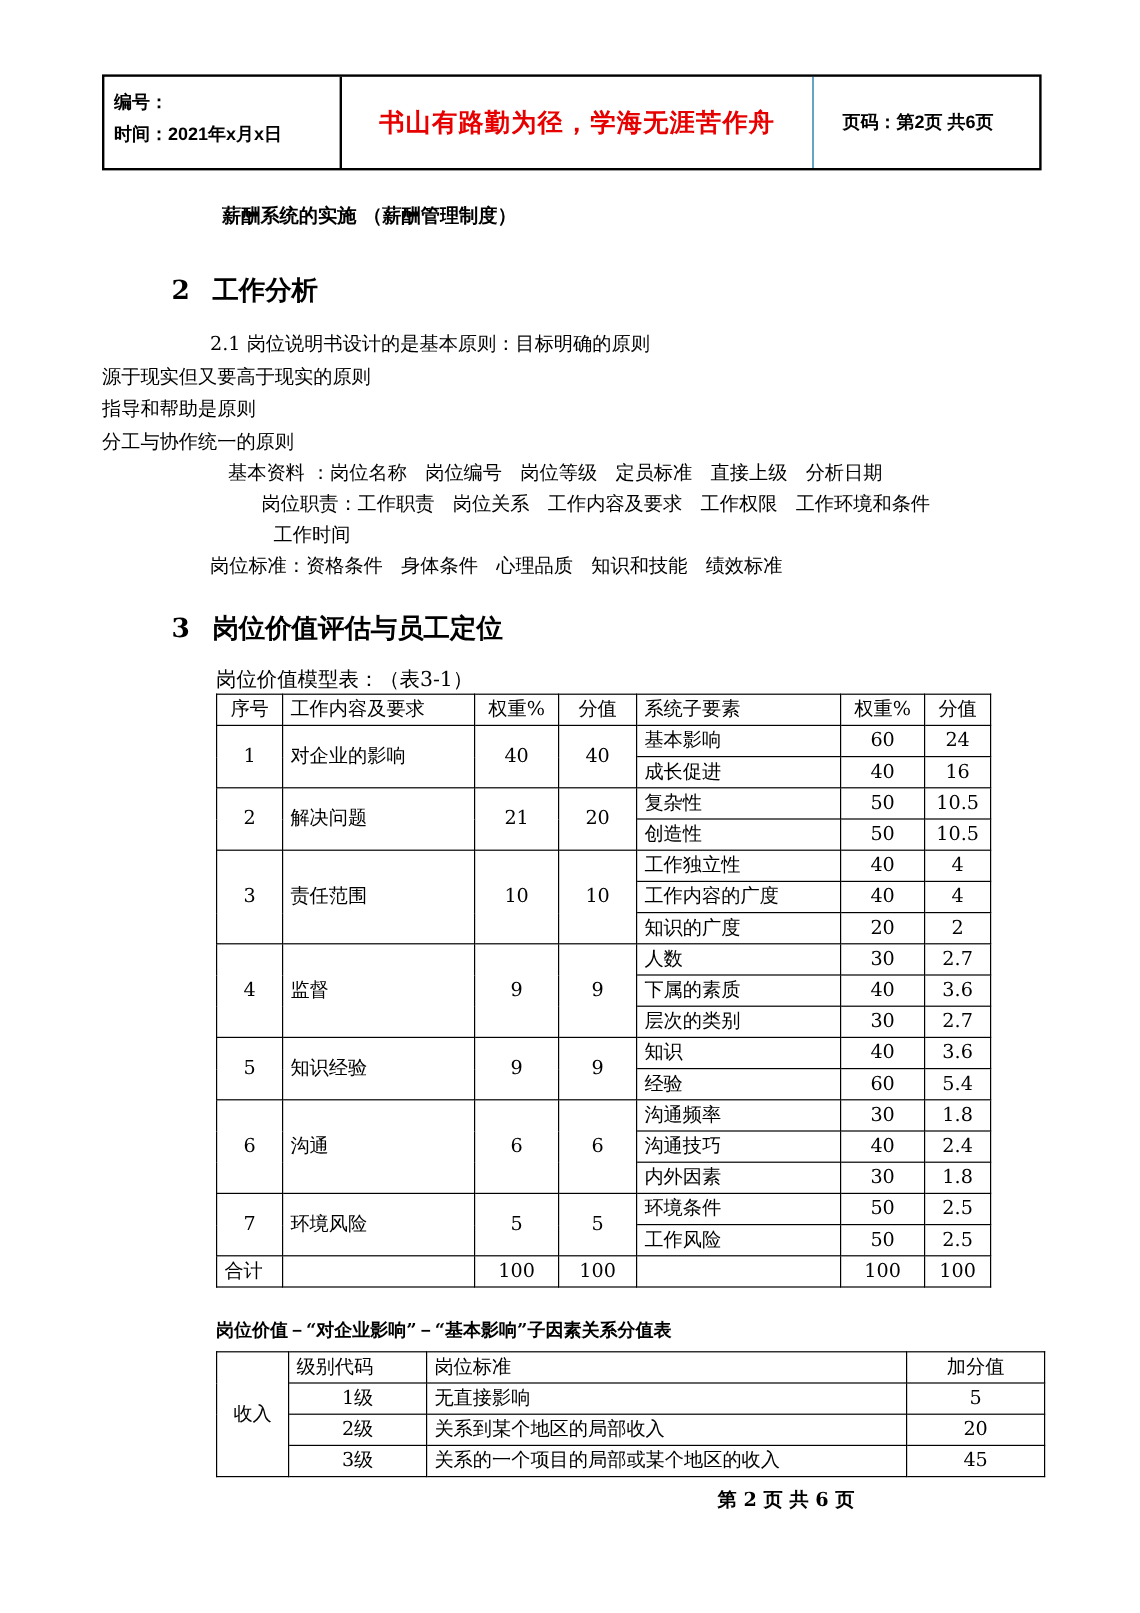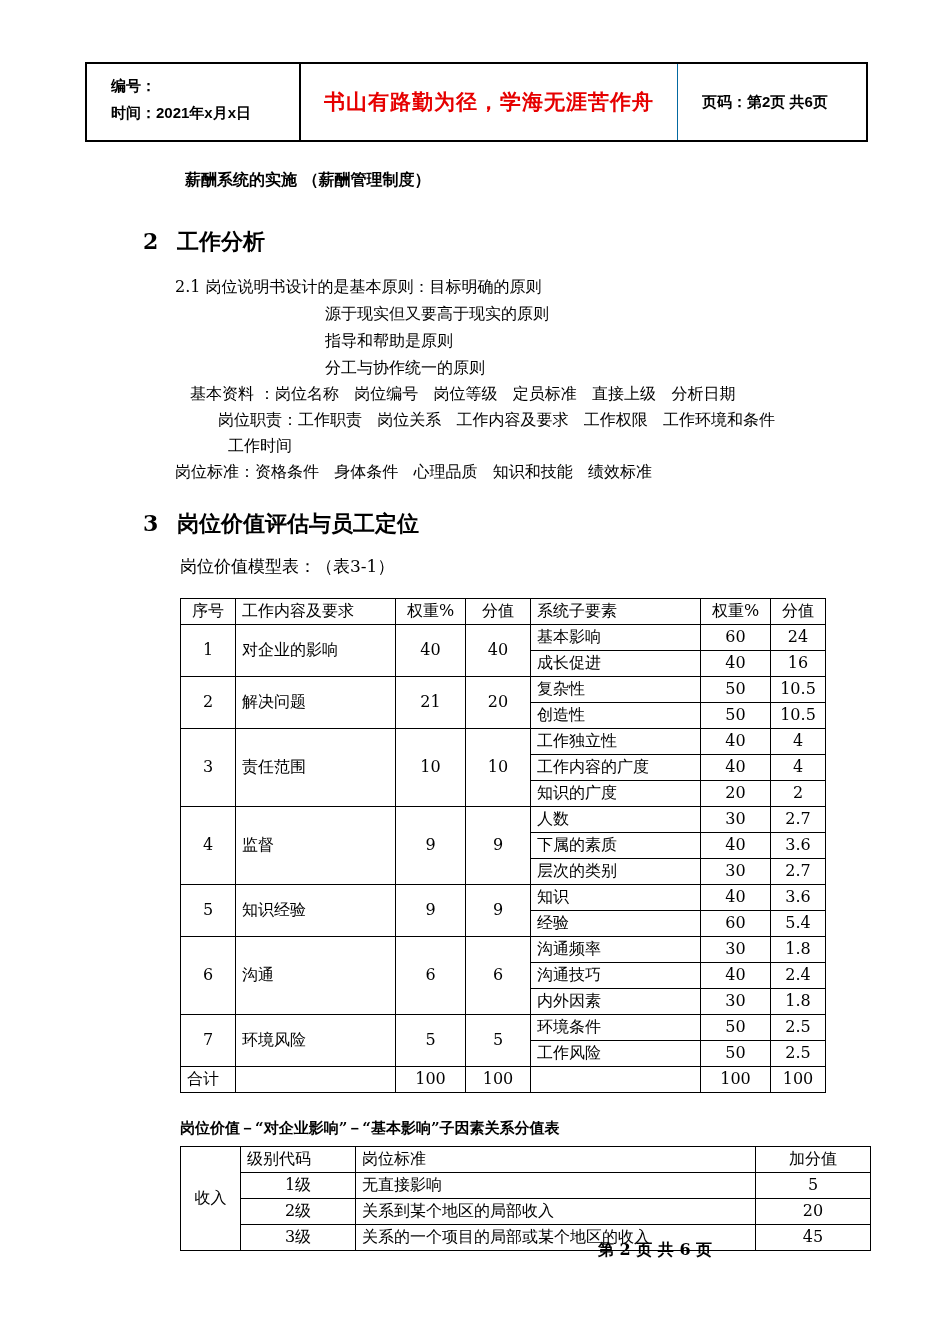--- a/index.html
+++ b/index.html
@@ -15,56 +15,56 @@
     padding:62px 82px 0 85px;
     overflow:hidden;
   }
   .pre { white-space:pre-wrap; }
 
   
   .doc-header { display:flex; border:2px solid #000; height:80px; align-items:stretch; }
   .hd-left {
     width:198px; border-right:2px solid #000;
     padding:8px 10px 0 8px;
-    font-family:"Liberation Sans",sans-serif; font-weight:bold; font-size:15px; line-height:1.8;margin-left:16px;
+    font-family:"Liberation Sans",sans-serif; font-weight:bold; font-size:15px; line-height:1.8;
   }
   .hd-mid {
     flex:1; border-right:1px solid #0369a1;
     display:flex; align-items:center; justify-content:center;
     color:#e60000; font-weight:bold; font-size:21px; letter-spacing:1px;
   }
   .hd-right {
     width:188px; display:flex; align-items:center; padding-left:24px;
     font-family:"Liberation Sans",sans-serif; font-weight:bold; font-size:15px;text-align:right;
   }
 
   
   .intro { margin:28px 0 0 100px; font-weight:bold; }
   .h2 { margin:36px 0 0 58px; font-size:22px; font-weight:bold; }
   .h3 { margin:24px 0 0 58px; font-size:22px; font-weight:bold; }
   .hnum { display:inline-block; width:34px; }
   .l21    { margin:16px 0 0 90px;  line-height:27px; }
-  .l21sub { margin-left:240px; line-height:27px; }
+  .l21sub { line-height:27px; }
   .l22    { margin-left:90px;  line-height:27px; }
   .lbasic { margin-left:105px; line-height:26px; }
   .lduty  { margin-left:133px; line-height:26px; }
   .lduty2 { margin-left:143px; line-height:26px; }
   .lstd   { margin-left:90px;  line-height:26px; }
   .cap1 { margin:16px 0 0 95px; font-size:17px; }
   .cap2 { margin:26px 0 0 95px; font-size:15px; font-weight:bold; }
 
   
   table.data { border-collapse:collapse; table-layout:fixed; margin-left:95px; }
   .data th, .data td {
     border:1px solid #000;
     height:26px; padding:0 6px;
     font-size:16px; font-weight:normal; line-height:1.15;
     overflow:hidden; vertical-align:middle;
   }
-  #t1 { margin-top:20px; width:645px; }
+  #t1 { margin-top:0; width:645px; }
   #t2 { margin-top:8px;  width:690px; }
   .c-num  { text-align:center; }
   .c-left { text-align:left; }
   .v-mid  { vertical-align:middle; }
   .rowhead { text-align:center; font-weight:bold; font-size:17px; vertical-align:middle; }
 
   .footer { position:absolute; left:598px; top:1240px; font-size:16px; font-weight:bold; white-space:pre; }
 </style>
 </head>
 <body>

